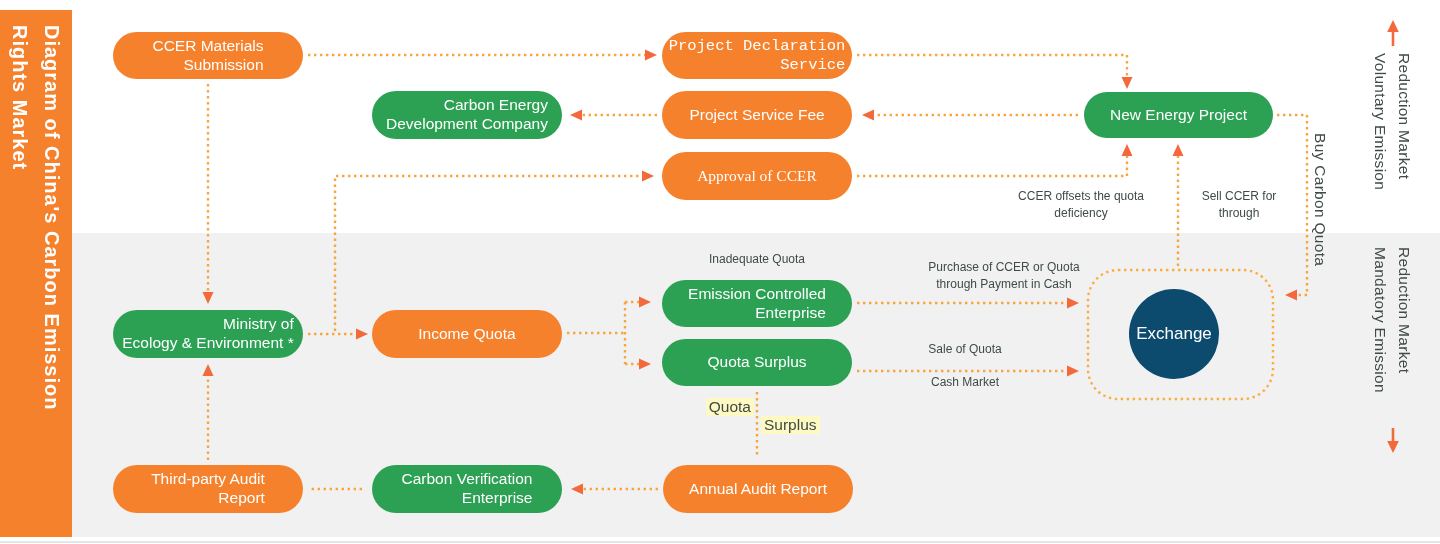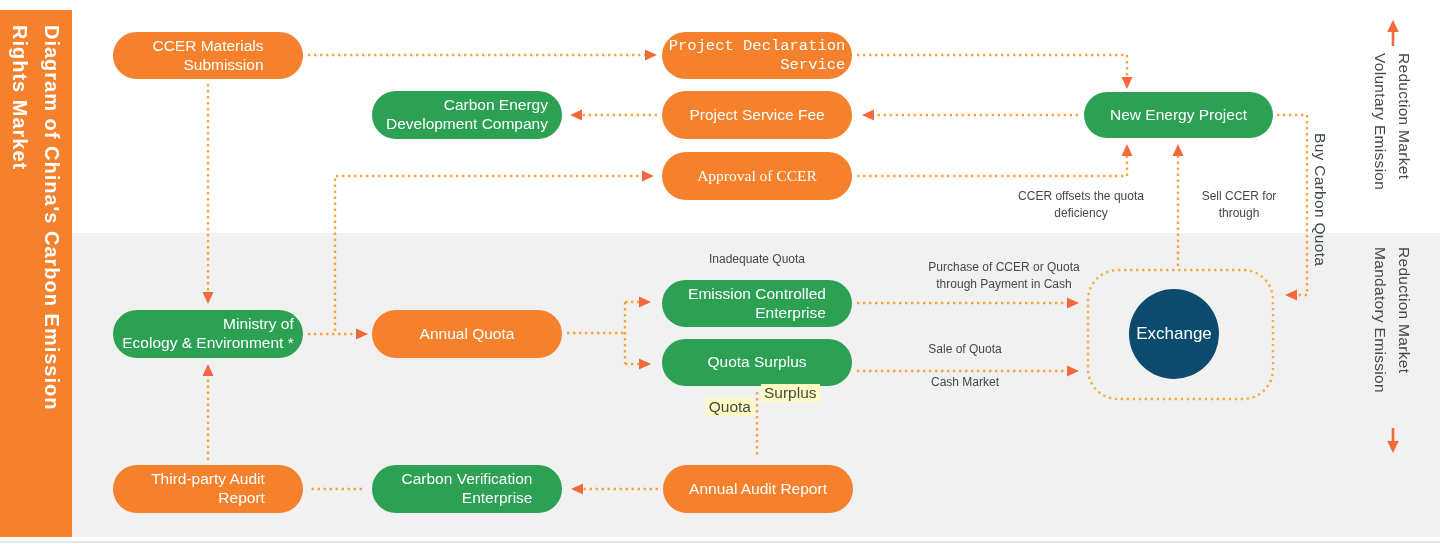--- a/index.html
+++ b/index.html
@@ -105,39 +105,39 @@
   <div class="node orange" style="left:662px;top:32px;width:190px;height:47px;font-family:Liberation Mono, monospace;">Project Declaration
 Service</div>
   <div class="node green" style="left:372px;top:91px;width:190px;height:48px;">Carbon Energy
 Development Company</div>
   <div class="node orange" style="left:662px;top:91px;width:190px;height:48px;">Project Service Fee</div>
   <div class="node orange" style="left:662px;top:152px;width:190px;height:48px;font-family:Liberation Serif, serif;">Approval of CCER</div>
   <div class="node green" style="left:1084px;top:92px;width:189px;height:46px;">New Energy Project</div>
 
   <div class="node green" style="left:113px;top:310px;width:190px;height:48px;">Ministry of
 Ecology &amp; Environment *</div>
-  <div class="node orange" style="left:372px;top:310px;width:190px;height:48px;">Annual Quota</div>
+  <div class="node orange" style="left:372px;top:310px;width:190px;height:48px;">Income Quota</div>
   <div class="node green" style="left:662px;top:280px;width:190px;height:47px;">Emission Controlled
 Enterprise</div>
   <div class="node green" style="left:662px;top:339px;width:190px;height:47px;">Quota Surplus</div>
   <div class="node orange" style="left:113px;top:465px;width:190px;height:48px;">Third-party Audit
 Report</div>
   <div class="node green" style="left:372px;top:465px;width:190px;height:48px;">Carbon Verification
 Enterprise</div>
   <div class="node orange" style="left:663px;top:465px;width:190px;height:48px;">Annual Audit Report</div>
 
   <div class="exchange-circle">Exchange</div>
 
   <div class="note" style="left:662px;top:251px;width:190px;">Inadequate Quota</div>
   <div class="note" style="left:888px;top:259px;width:232px;">Purchase of CCER or Quota
 through Payment in Cash</div>
   <div class="note" style="left:880px;top:341px;width:170px;">Sale of Quota</div>
   <div class="note" style="left:880px;top:374px;width:170px;">Cash Market</div>
   <span class="qs-word" style="right:686px;top:398px;">Quota</span>
-  <span class="qs-word" style="left:761px;top:384px;">Surplus</span>
+  <span class="qs-word" style="left:761px;top:416px;">Surplus</span>
   <div class="note" style="left:985px;top:188px;width:192px;">CCER offsets the quota
 deficiency</div>
   <div class="note" style="left:1183px;top:188px;width:112px;">Sell CCER for
 through</div>
   <div class="buy-quota-label">Buy Carbon Quota</div>
 
   <div class="market-label" style="left:1369px;top:53px;">Voluntary Emission
 Reduction Market</div>
   <div class="market-label" style="left:1369px;top:247px;">Mandatory Emission
 Reduction Market</div>

